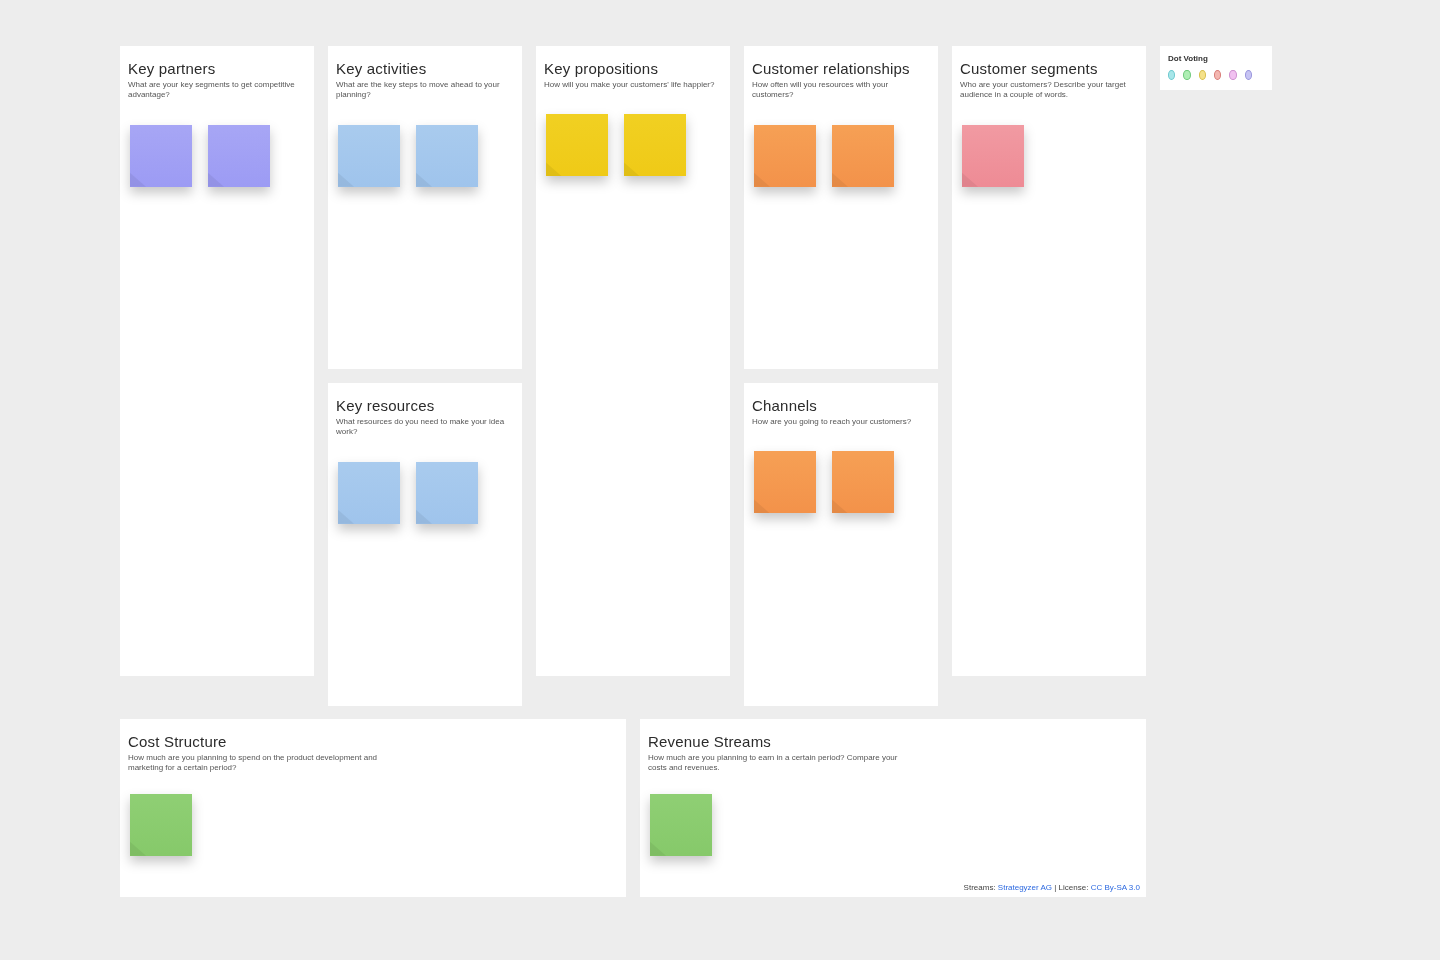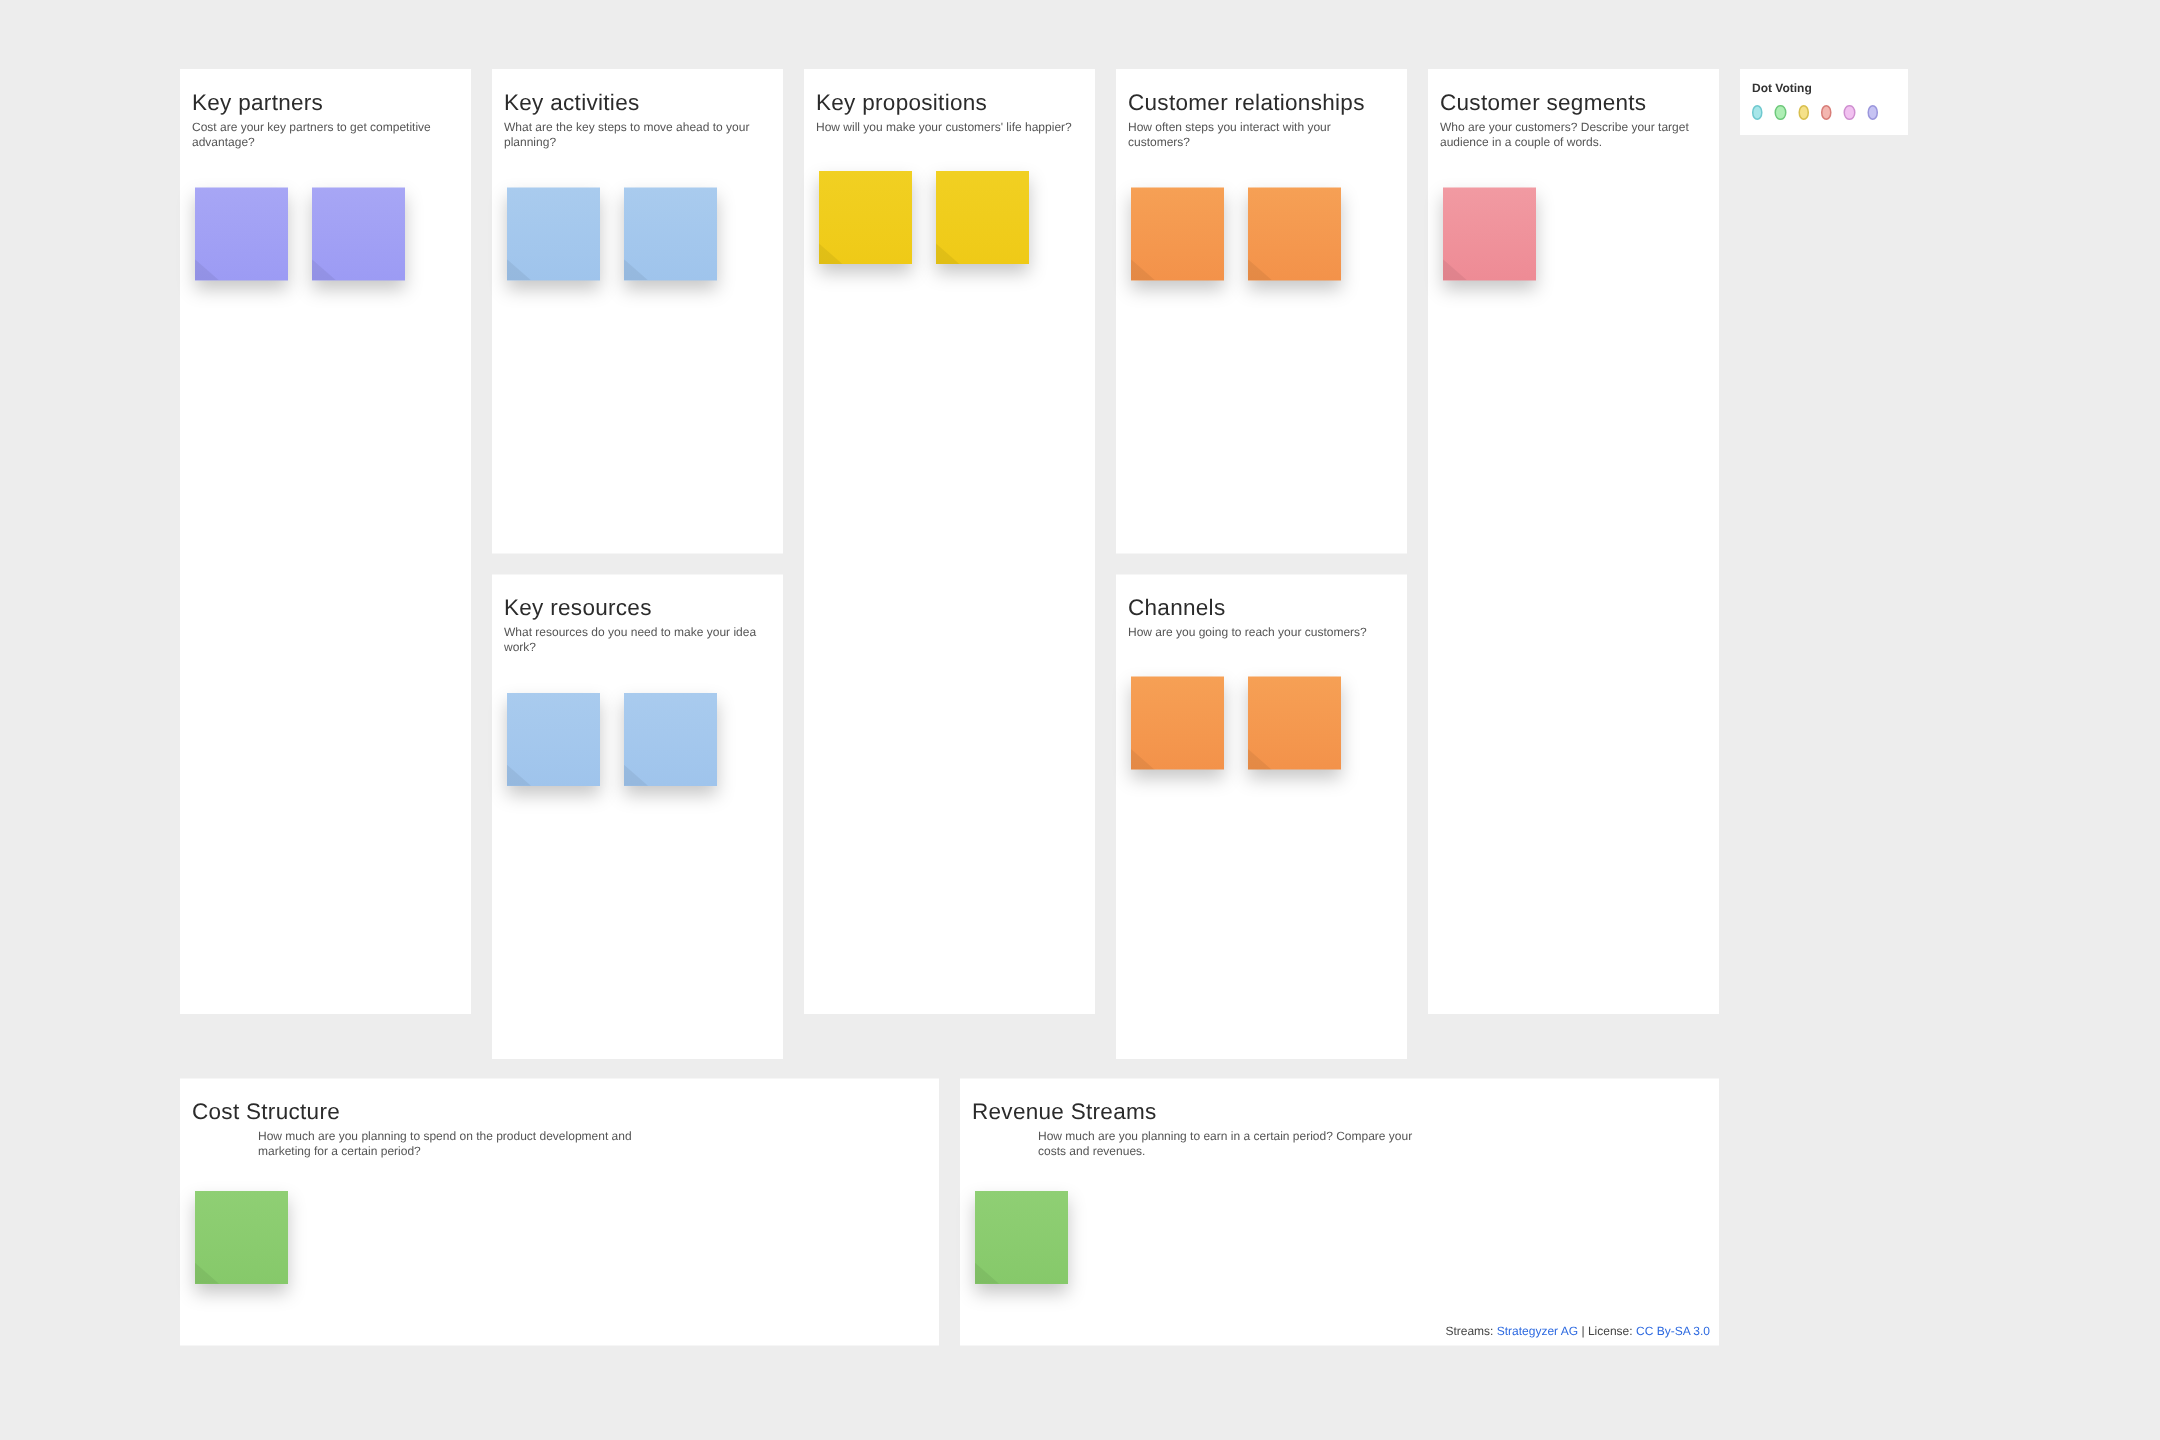--- a/index.html
+++ b/index.html
@@ -84,21 +84,21 @@
   .note-green  { background: linear-gradient(180deg,#8fcf74 0%,#86c96a 100%); }
 
   .bottom-row {
     display: flex;
     gap: 14px;
   }
   .card.wide {
     width: 527px;
     height: 178px;
   }
-  .card.wide .card-sub { max-width: 260px; margin-left: 44px; }
+  .card.wide .card-sub { max-width: 260px; }
   .card.wide .notes-row { margin-top: 20px; }
 
   
   .dot-panel {
     position: absolute;
     left: 1160px;
     top: 46px;
     width: 112px;
     background: #ffffff;
     padding: 8px 20px 10px 8px;
@@ -139,21 +139,21 @@
 </head>
 <body>
 
 <div class="canvas">
 
   <div class="top-row">
 
     <div class="col">
       <div class="card tall">
         <div class="card-title">Key partners</div>
-        <div class="card-sub">Cost are your key partners to get competitive advantage?</div>
+        <div class="card-sub">What are your key segments to get competitive advantage?</div>
         <div class="notes-row">
             <div class="note note-purple"></div>
             <div class="note note-purple"></div>
           </div>
       </div>
     </div>
 
     <div class="col">
       <div class="card short">
         <div class="card-title">Key activities</div>
@@ -180,21 +180,21 @@
         <div class="notes-row">
             <div class="note note-yellow"></div>
             <div class="note note-yellow"></div>
           </div>
       </div>
     </div>
 
     <div class="col">
       <div class="card short">
         <div class="card-title">Customer relationships</div>
-        <div class="card-sub">How often steps you interact with your customers?</div>
+        <div class="card-sub">How often will you resources with your customers?</div>
         <div class="notes-row">
             <div class="note note-orange"></div>
             <div class="note note-orange"></div>
           </div>
       </div>
       <div class="card short">
         <div class="card-title">Channels</div>
         <div class="card-sub">How are you going to reach your customers?</div>
         <div class="notes-row">
             <div class="note note-orange"></div>

